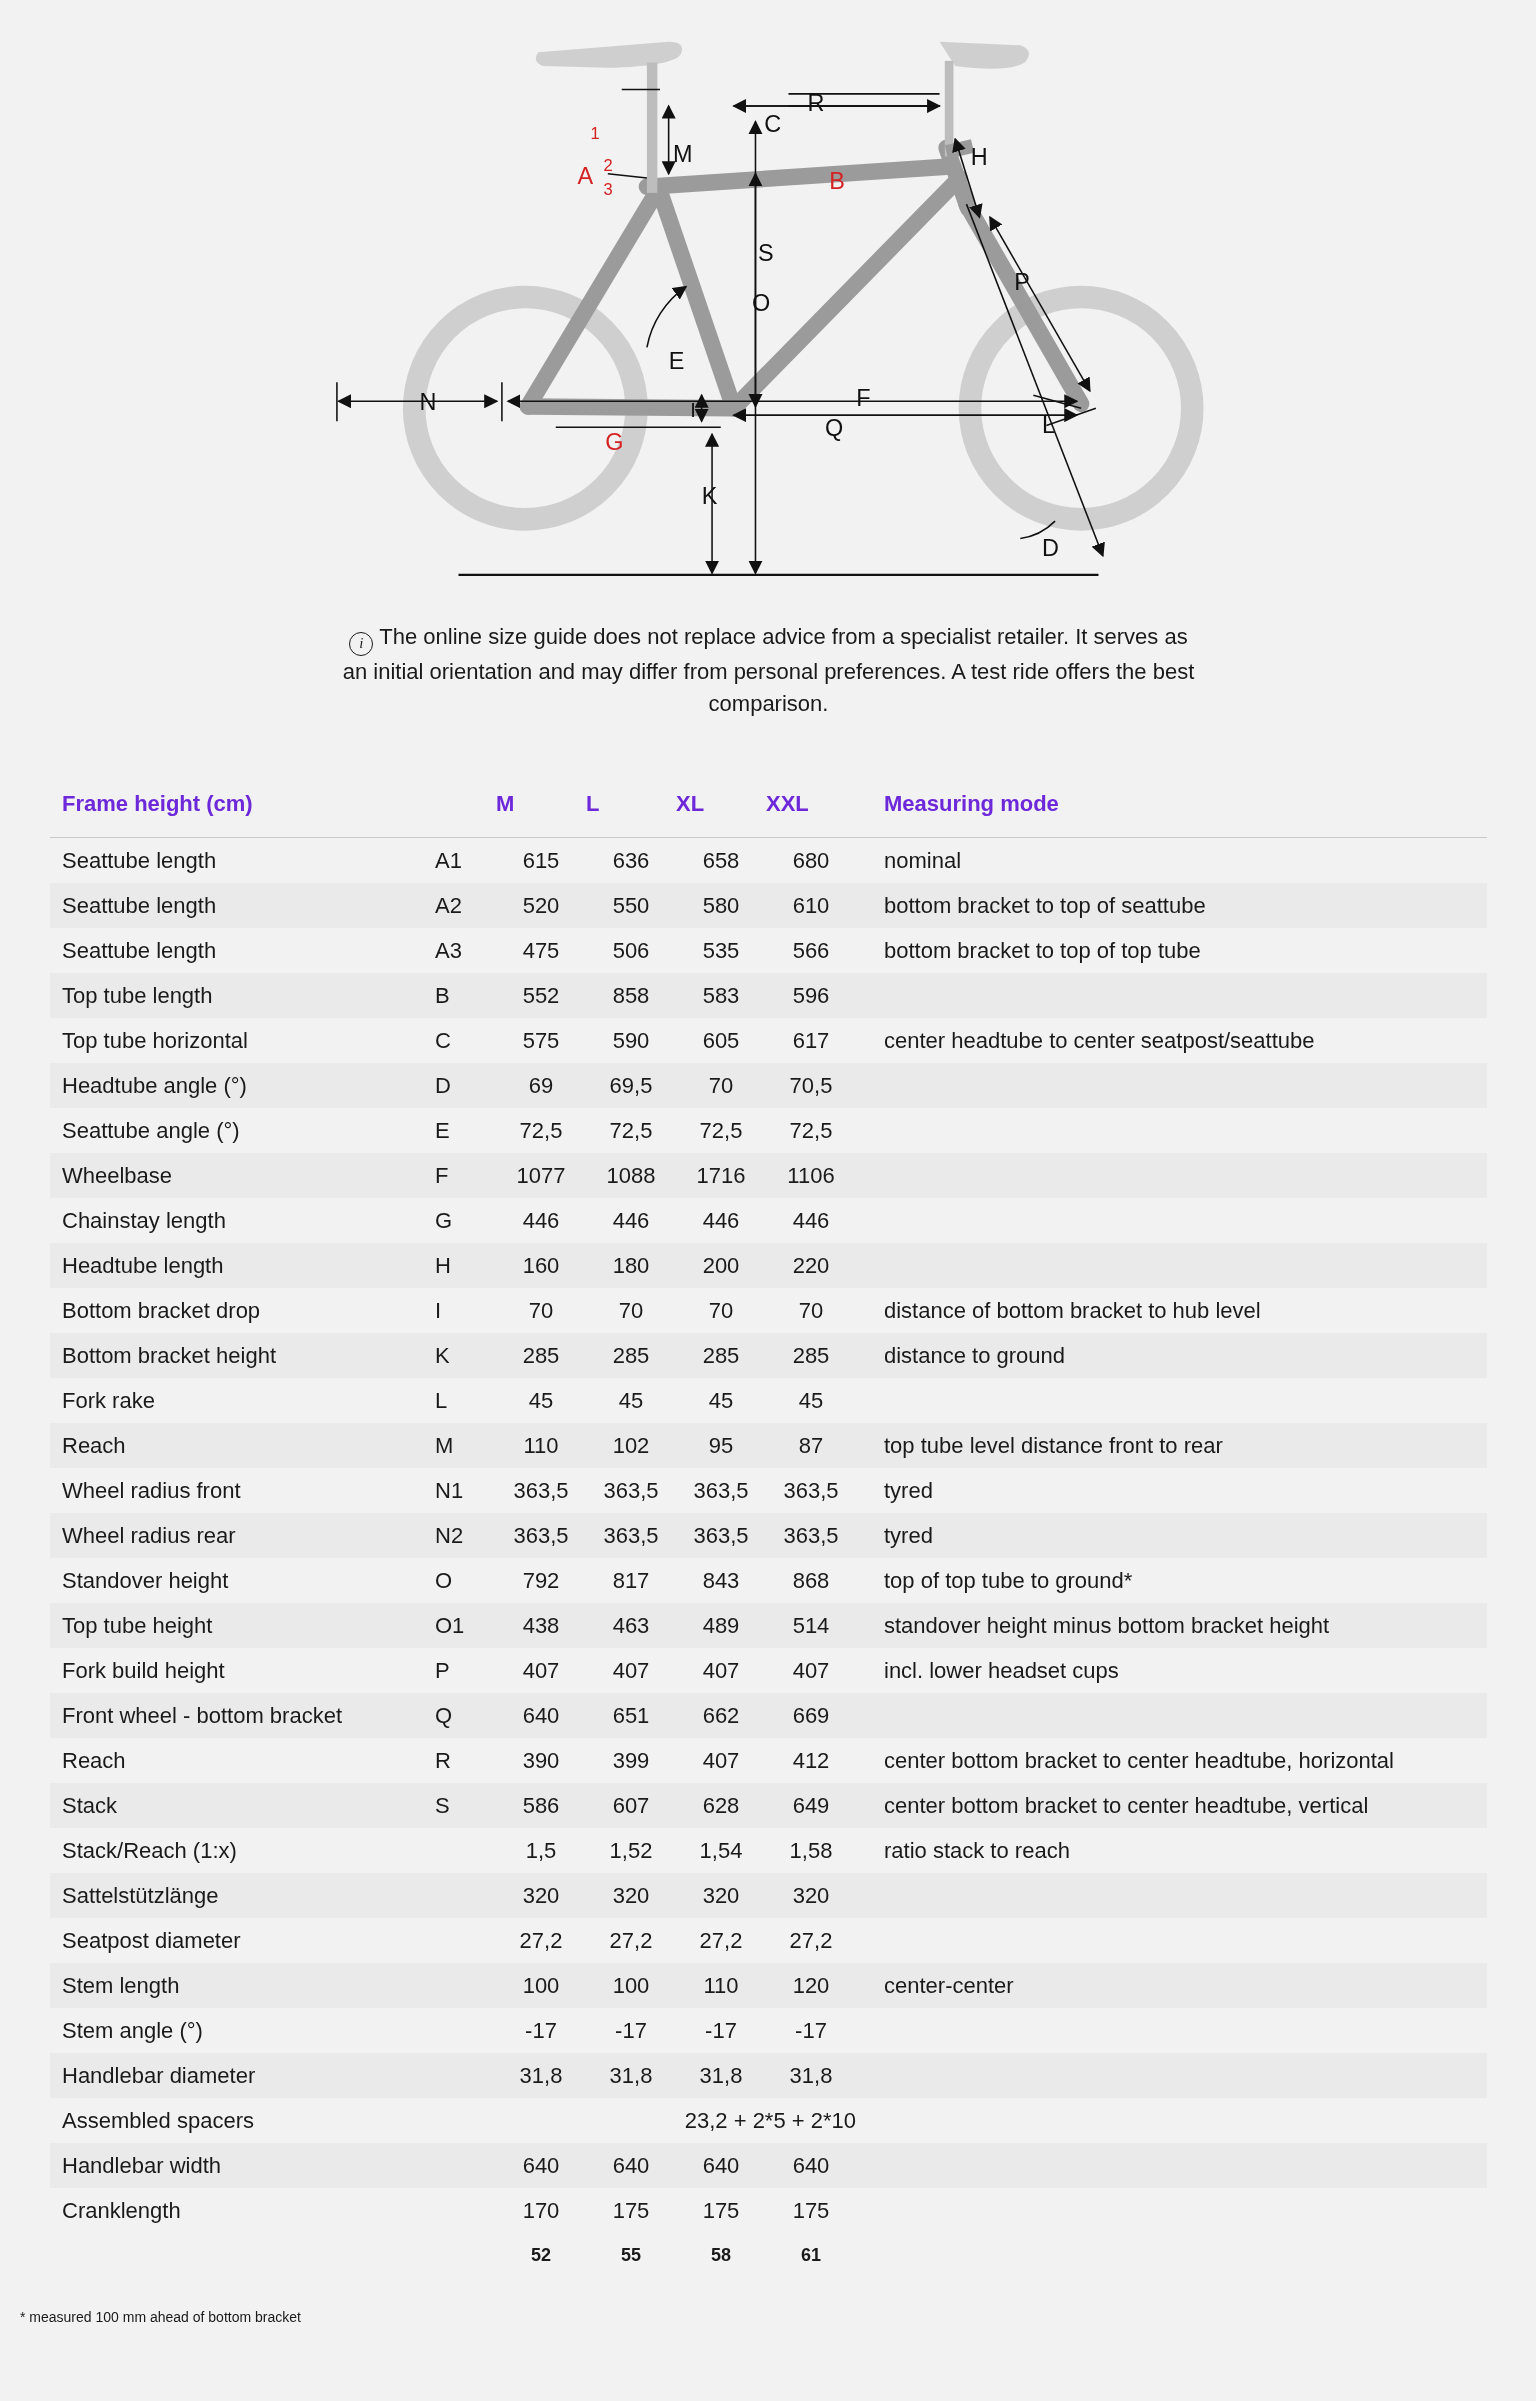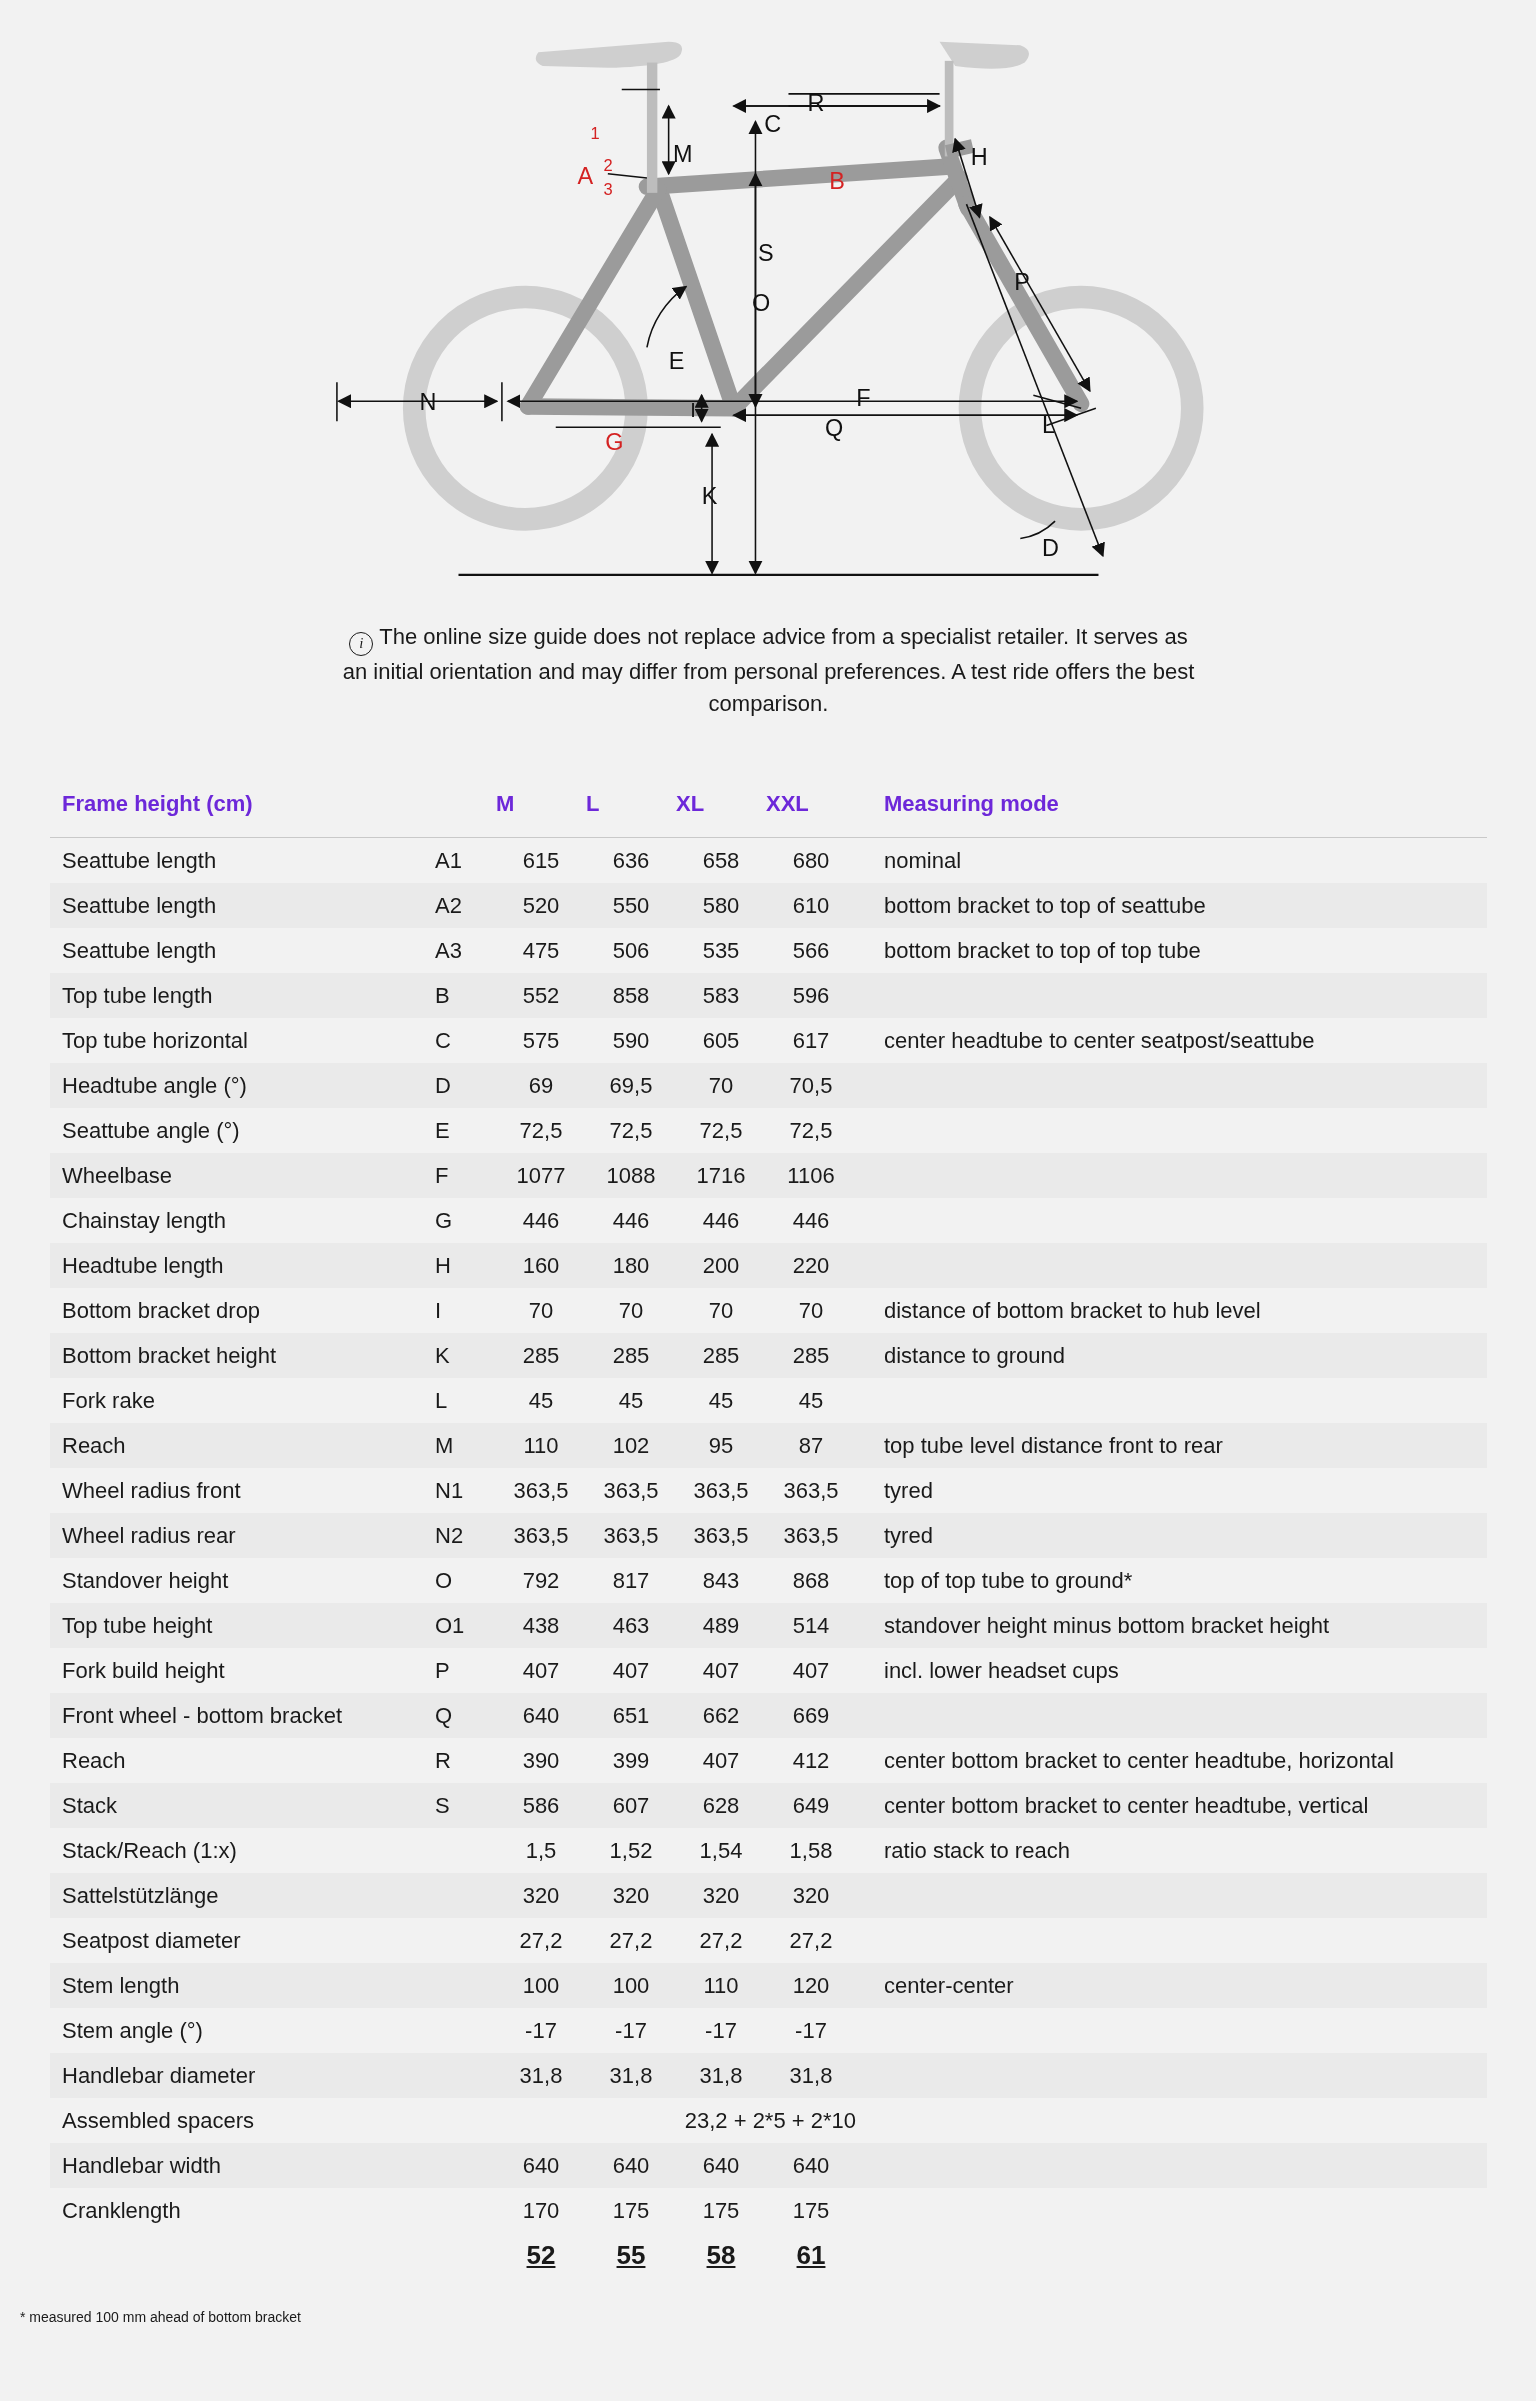--- a/index.html
+++ b/index.html
@@ -97,22 +97,21 @@
   .c-val   { width: 90px; text-align: center; }
   .c-mode  { padding-left: 28px !important; }
 
   thead .c-val { text-align: center; }
   thead .c-mode { font-weight: normal; color: #333; }
   thead .c-label { padding-left: 12px !important; }
 
   tr.totals td {
     font-weight: bold;
     height: 75px;
-    font-size: 26px;
-    text-decoration: underline;
+    font-size: 18px;
   }
 
   .span-cell { text-align: right; }
 
   .footnote {
     text-align: left;
     font-size: 14px;
     padding: 31px 26px 26px 0;
     color: #1a1a1a;
     margin-left: 20px;

